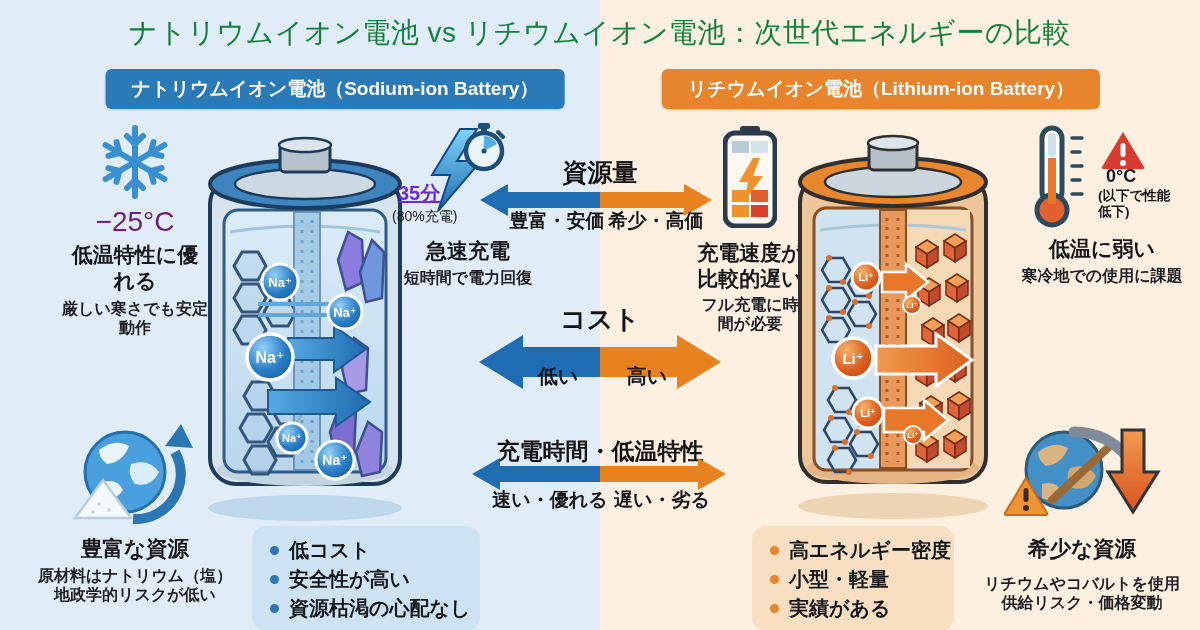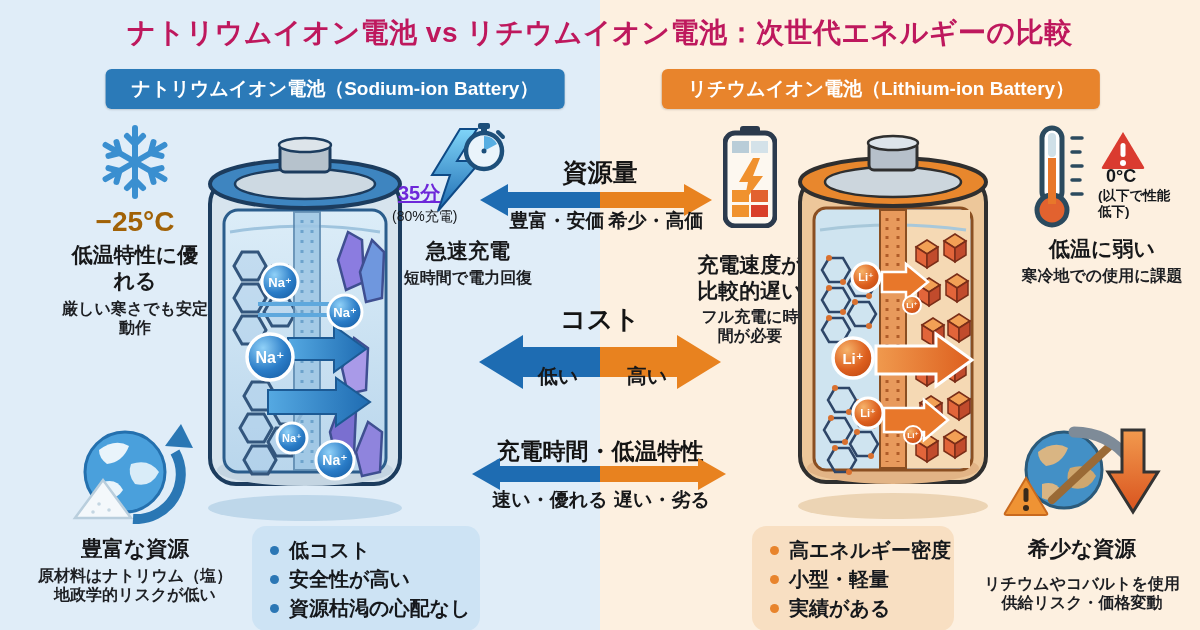--- a/index.html
+++ b/index.html
@@ -4,41 +4,41 @@
 <style>
   * { margin:0; padding:0; box-sizing:border-box; }
   body { font-family:"Liberation Sans","DejaVu Sans",sans-serif; }
   #stage { position:relative; width:1200px; height:630px; overflow:hidden; background:#e0edf8; }
   .half { position:absolute; top:0; height:630px; }
   #bg-left  { left:0; width:600px; background:#e0edf8; }
   #bg-right { left:600px; width:600px; background:#fdf0e0; }
   .abs { position:absolute; }
   .ctr { text-align:center; }
   #title { left:600px; top:14px; transform:translateX(-50%); white-space:nowrap;
-           font-size:28px; font-weight:700; color:#be185d; letter-spacing:.5px; }
+           font-size:28px; font-weight:400; color:#15803d; letter-spacing:.5px; }
   .badge { top:69px; transform:translateX(-50%); padding:7px 26px; border-radius:6px;
            color:#fff; font-size:19px; font-weight:800; white-space:nowrap; box-shadow:0 1px 2px rgba(0,0,0,.15); }
   #badge-sodium  { left:335px; background:#2b7ab8; }
   #badge-lithium { left:881px; background:#e8842c; }
   .headline { font-size:21px; font-weight:800; color:#17181a; line-height:1.22; }
   .subtext  { font-size:16px; font-weight:700; color:#1d1f23; line-height:1.2; margin-top:4px; }
   #cold-left { left:45px; top:124px; width:180px; }
-  #cold-left .temp { font-size:28px; font-weight:700; color:#a16207; margin-top:2px; }
+  #cold-left .temp { font-size:28px; font-weight:400; color:#701a75; margin-top:2px; }
   #cold-left .headline { width:140px; margin:4px auto 0; }
   #cold-left .subtext { width:160px; margin:6px auto 12px; }
   #fast-charge { left:398px; top:122px; width:140px; }
   #fast-icons { position:relative; width:140px; height:110px; }
   #fast-time { position:absolute; left:0; top:58px; font-size:20px; font-weight:800; color:#6d28d9;text-decoration:underline; }
   #fast-note { position:absolute; left:-6px; top:86px; font-size:14px; font-weight:400; color:#15181c; white-space:nowrap; }
   #fast-charge .headline { margin-top:6px; }
   #fast-charge .subtext  { width:170px; margin-left:-15px; white-space:nowrap; }
   .cmp-label { transform:translateX(-50%); left:600px; font-weight:800; color:#141414; white-space:nowrap; }
   .cmp-sub { font-size:19px; font-weight:800; color:#17181a; text-align:center; }
   #charge-slow { left:688px; top:126px; width:124px; }
-  #charge-slow .headline { margin-top:20px; }
+  #charge-slow .headline { margin-top:8px; }
   #charge-slow .subtext { width:110px; margin:4px auto 0; }
   #thermo-block { left:1018px; top:124px; width:168px; }
   #thermo-icons { position:relative; width:168px; height:104px; }
   #thermo-temp { position:absolute; left:88px; top:42px; font-size:18px; font-weight:800; color:#15181c; }
   #thermo-note { position:absolute; left:80px; top:64px; width:82px; font-size:13.5px; font-weight:700; color:#15181c; text-align:left; line-height:1.2; }
   #thermo-block .headline { margin-top:8px; }
   .resource { width:220px; }
   #resource-left  { left:25px;  top:420px; }
   #resource-right { left:972px; top:420px; }
   .resource .headline { font-size:21.5px; margin-top:8px; }

